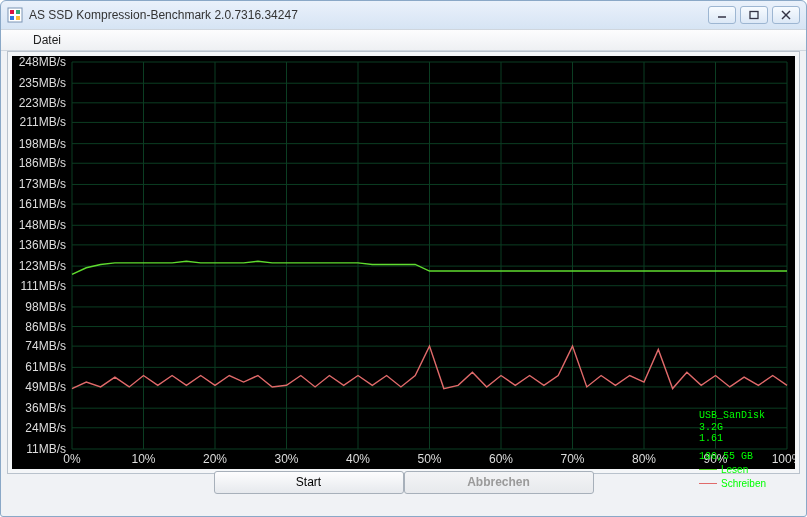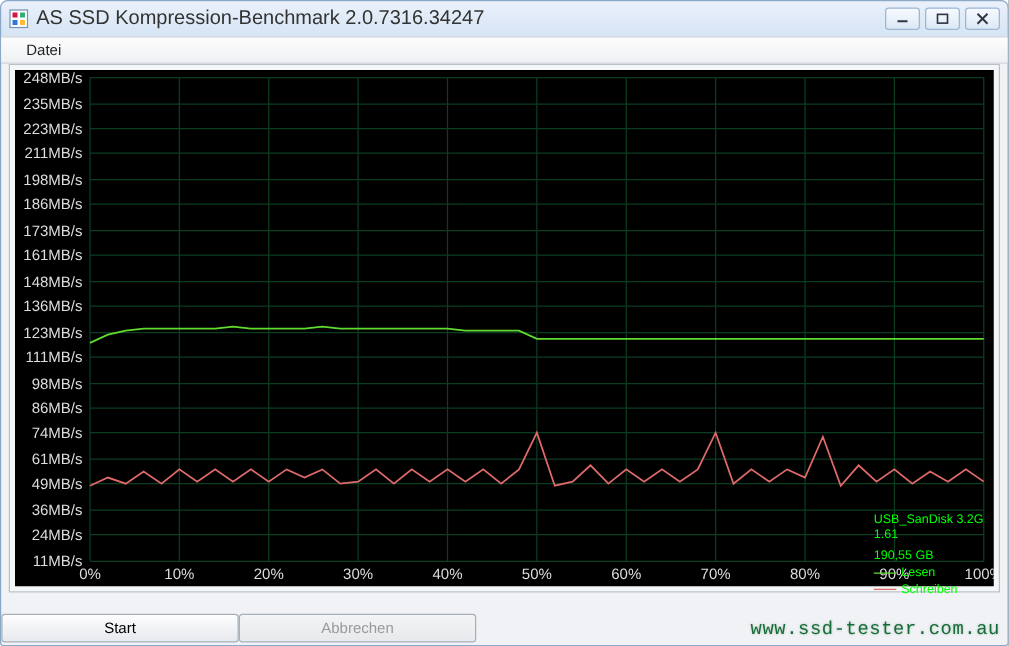--- a/index.html
+++ b/index.html
@@ -1,35 +1,35 @@
 <!DOCTYPE html>
 <html><head>
 <meta charset="utf-8">
 <style>
   * { box-sizing: border-box; margin: 0; padding: 0; }
   body { font-family: "Segoe UI", Tahoma, sans-serif; font-size: 12px; background: #fff; width: 807px; height: 517px; overflow: hidden; }
   .window { width: 807px; height: 517px; border: 1px solid #8aa8c7; border-radius: 6px 6px 3px 3px; background: linear-gradient(#eaf1fb, #d6e4f4 28px, #f0f2f5 28px, #f0f2f5); position: relative; }
   .titlebar { height: 28px; display: flex; align-items: center; padding: 0 6px; }
   .app-icon { width: 16px; height: 16px; margin-right: 6px; display: inline-flex; }
-  .title { flex: 1; color: #333; font-size: 16px; }
+  .title { flex: 1; color: #333; font-size: 12px; }
   .winbtns { display: flex; gap: 4px; }
   .winbtn { width: 28px; height: 18px; border: 1px solid #9db6d2; border-radius: 3px; background: linear-gradient(#f7fbff,#dce8f6); display: flex; align-items: center; justify-content: center; cursor: pointer; }
   .winbtn svg { width: 12px; height: 10px; }
-  .menubar { height: 22px; background: linear-gradient(#fdfdfe,#eef0f3); border-top: 1px solid #cfd6de; border-bottom: 1px solid #cfd6de; padding-left: 12px; display: flex; align-items: center; }
+  .menubar { height: 22px; background: linear-gradient(#fdfdfe,#eef0f3); border-top: 1px solid #cfd6de; border-bottom: 1px solid #cfd6de; padding-left: 24px; display: flex; align-items: center; }
   .menuitem { padding: 2px 8px; color: #222; cursor: pointer; }
   .content { position: absolute; left: 6px; right: 6px; top: 50px; bottom: 42px; border: 1px solid #b9c2cc; background: #f4f6f8; padding: 4px; }
   .chart { width: 100%; height: 100%; background: #000; position: relative; }
   .chart svg { position: absolute; left: 0; top: 0; }
   .legend { position: absolute; right: 4px; top: 354px; width: 92px; color: #0f0; font-family: Arial, sans-serif; font-size: 10px; line-height: 1.15; }
-  .legend .lbl { color: #0f0; }
+  .legend .lbl { color: #0f0; font-family: Liberation Mono, monospace; }
   .legend .row { display: flex; align-items: center; gap: 4px; margin-top: 2px; text-align: right; }
   .legend .swatch { width: 18px; height: 0; border-top: 1px solid; }
-  .bottombar { position: absolute; left: 0; right: 0; bottom: 0; height: 28px; display: flex; align-items: center; justify-content: flex-start; gap: 0; }
+  .bottombar { position: absolute; left: 0; right: 0; bottom: 20px; height: 28px; display: flex; align-items: center; justify-content: center; gap: 0; }
   .btn { width: 190px; height: 23px; border: 1px solid #a7b0ba; border-radius: 3px; background: linear-gradient(#fdfdfe,#e6e9ed); font-size: 12px; cursor: pointer; }
-  .btn[disabled] { color: #9a9a9a; background: linear-gradient(#f3f4f6,#e7e9ec); cursor: default; }
+  .btn[disabled] { color: #9a9a9a; background: linear-gradient(#f3f4f6,#e7e9ec); cursor: default; font-weight: bold; }
   .watermark { position: absolute; right: 6px; bottom: 4px; color: #166b3a; font-family: "Courier New", monospace; font-size: 15px; letter-spacing: 0.5px; text-shadow: 0 0 2px rgba(0,80,0,.3); pointer-events: none; }
 </style>
 </head>
 <body>
 
 <div class="window">
   <div class="titlebar">
     <span class="app-icon">
       <svg viewBox="0 0 16 16">
           <rect x="1" y="1" width="14" height="14" fill="#fff" stroke="#7a94b4"></rect>
@@ -146,14 +146,13 @@
         </div>
       </div>
     </div>
   </div>
 
   <div class="bottombar">
     <button class="btn">Start</button>
     <button class="btn" disabled="">Abbrechen</button>
   </div>
 
-  <div class="watermark">www.ssd-tester.com.au</div>
 </div>
 
 </body></html>

